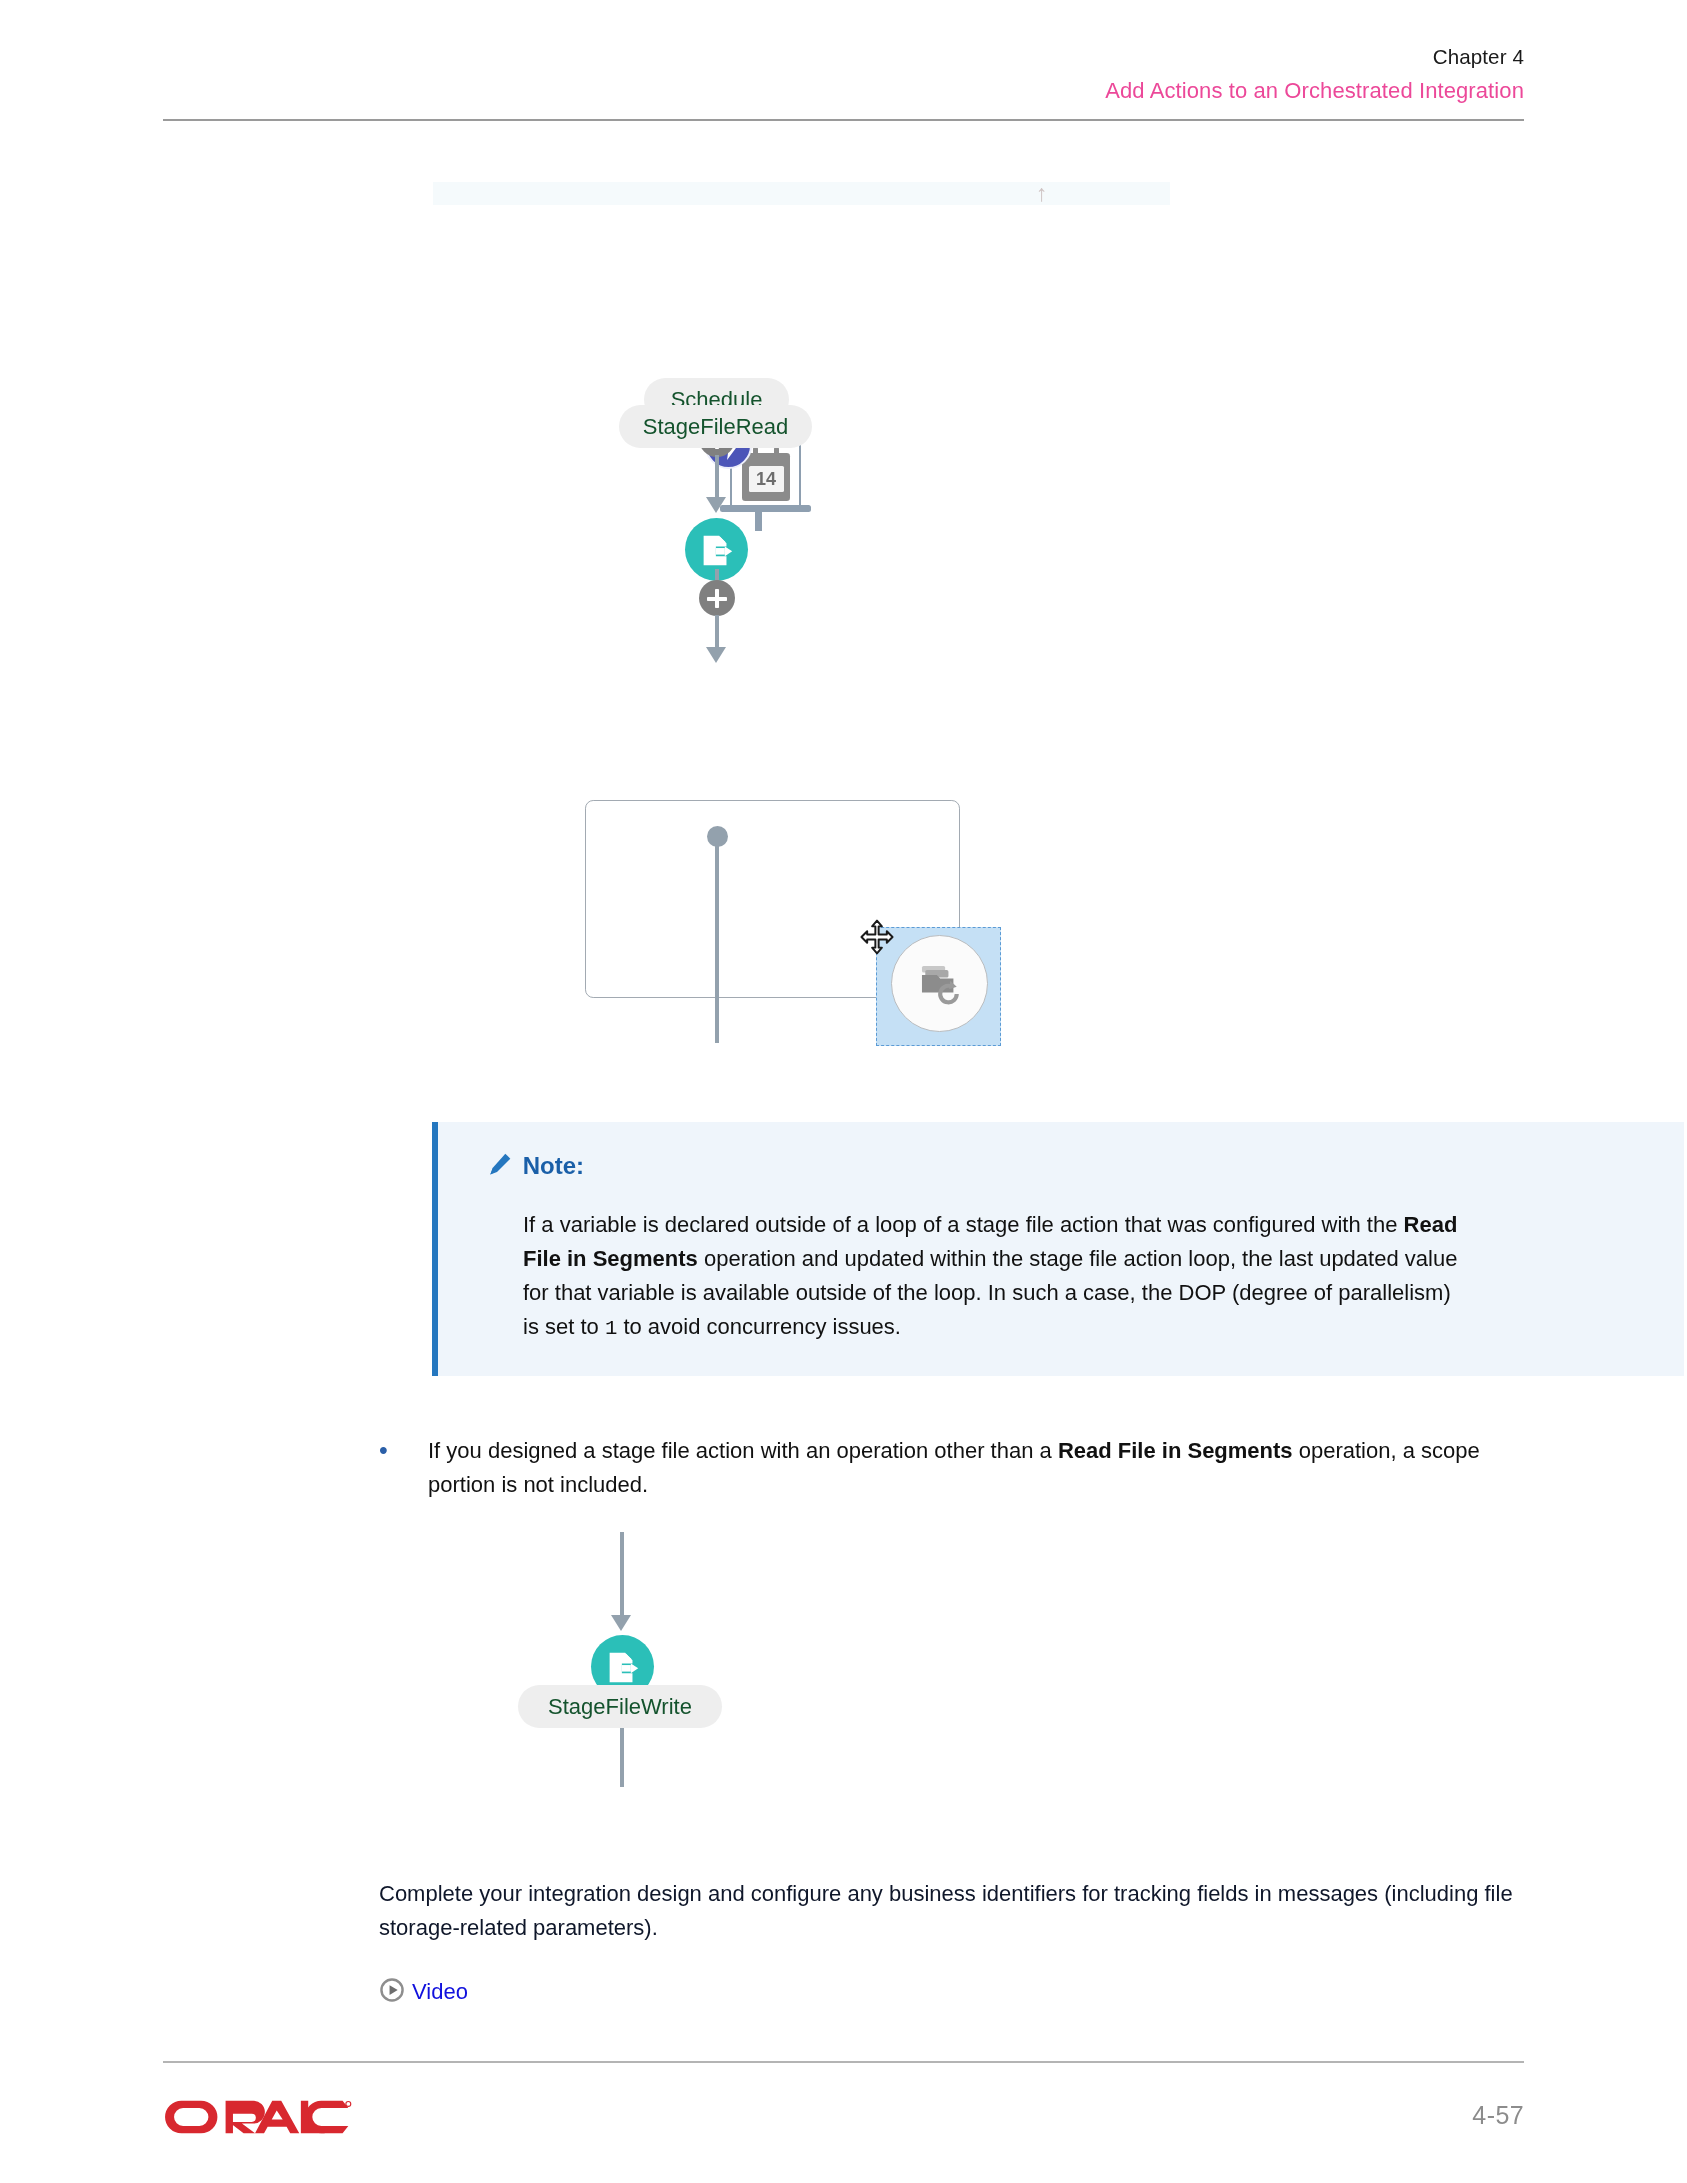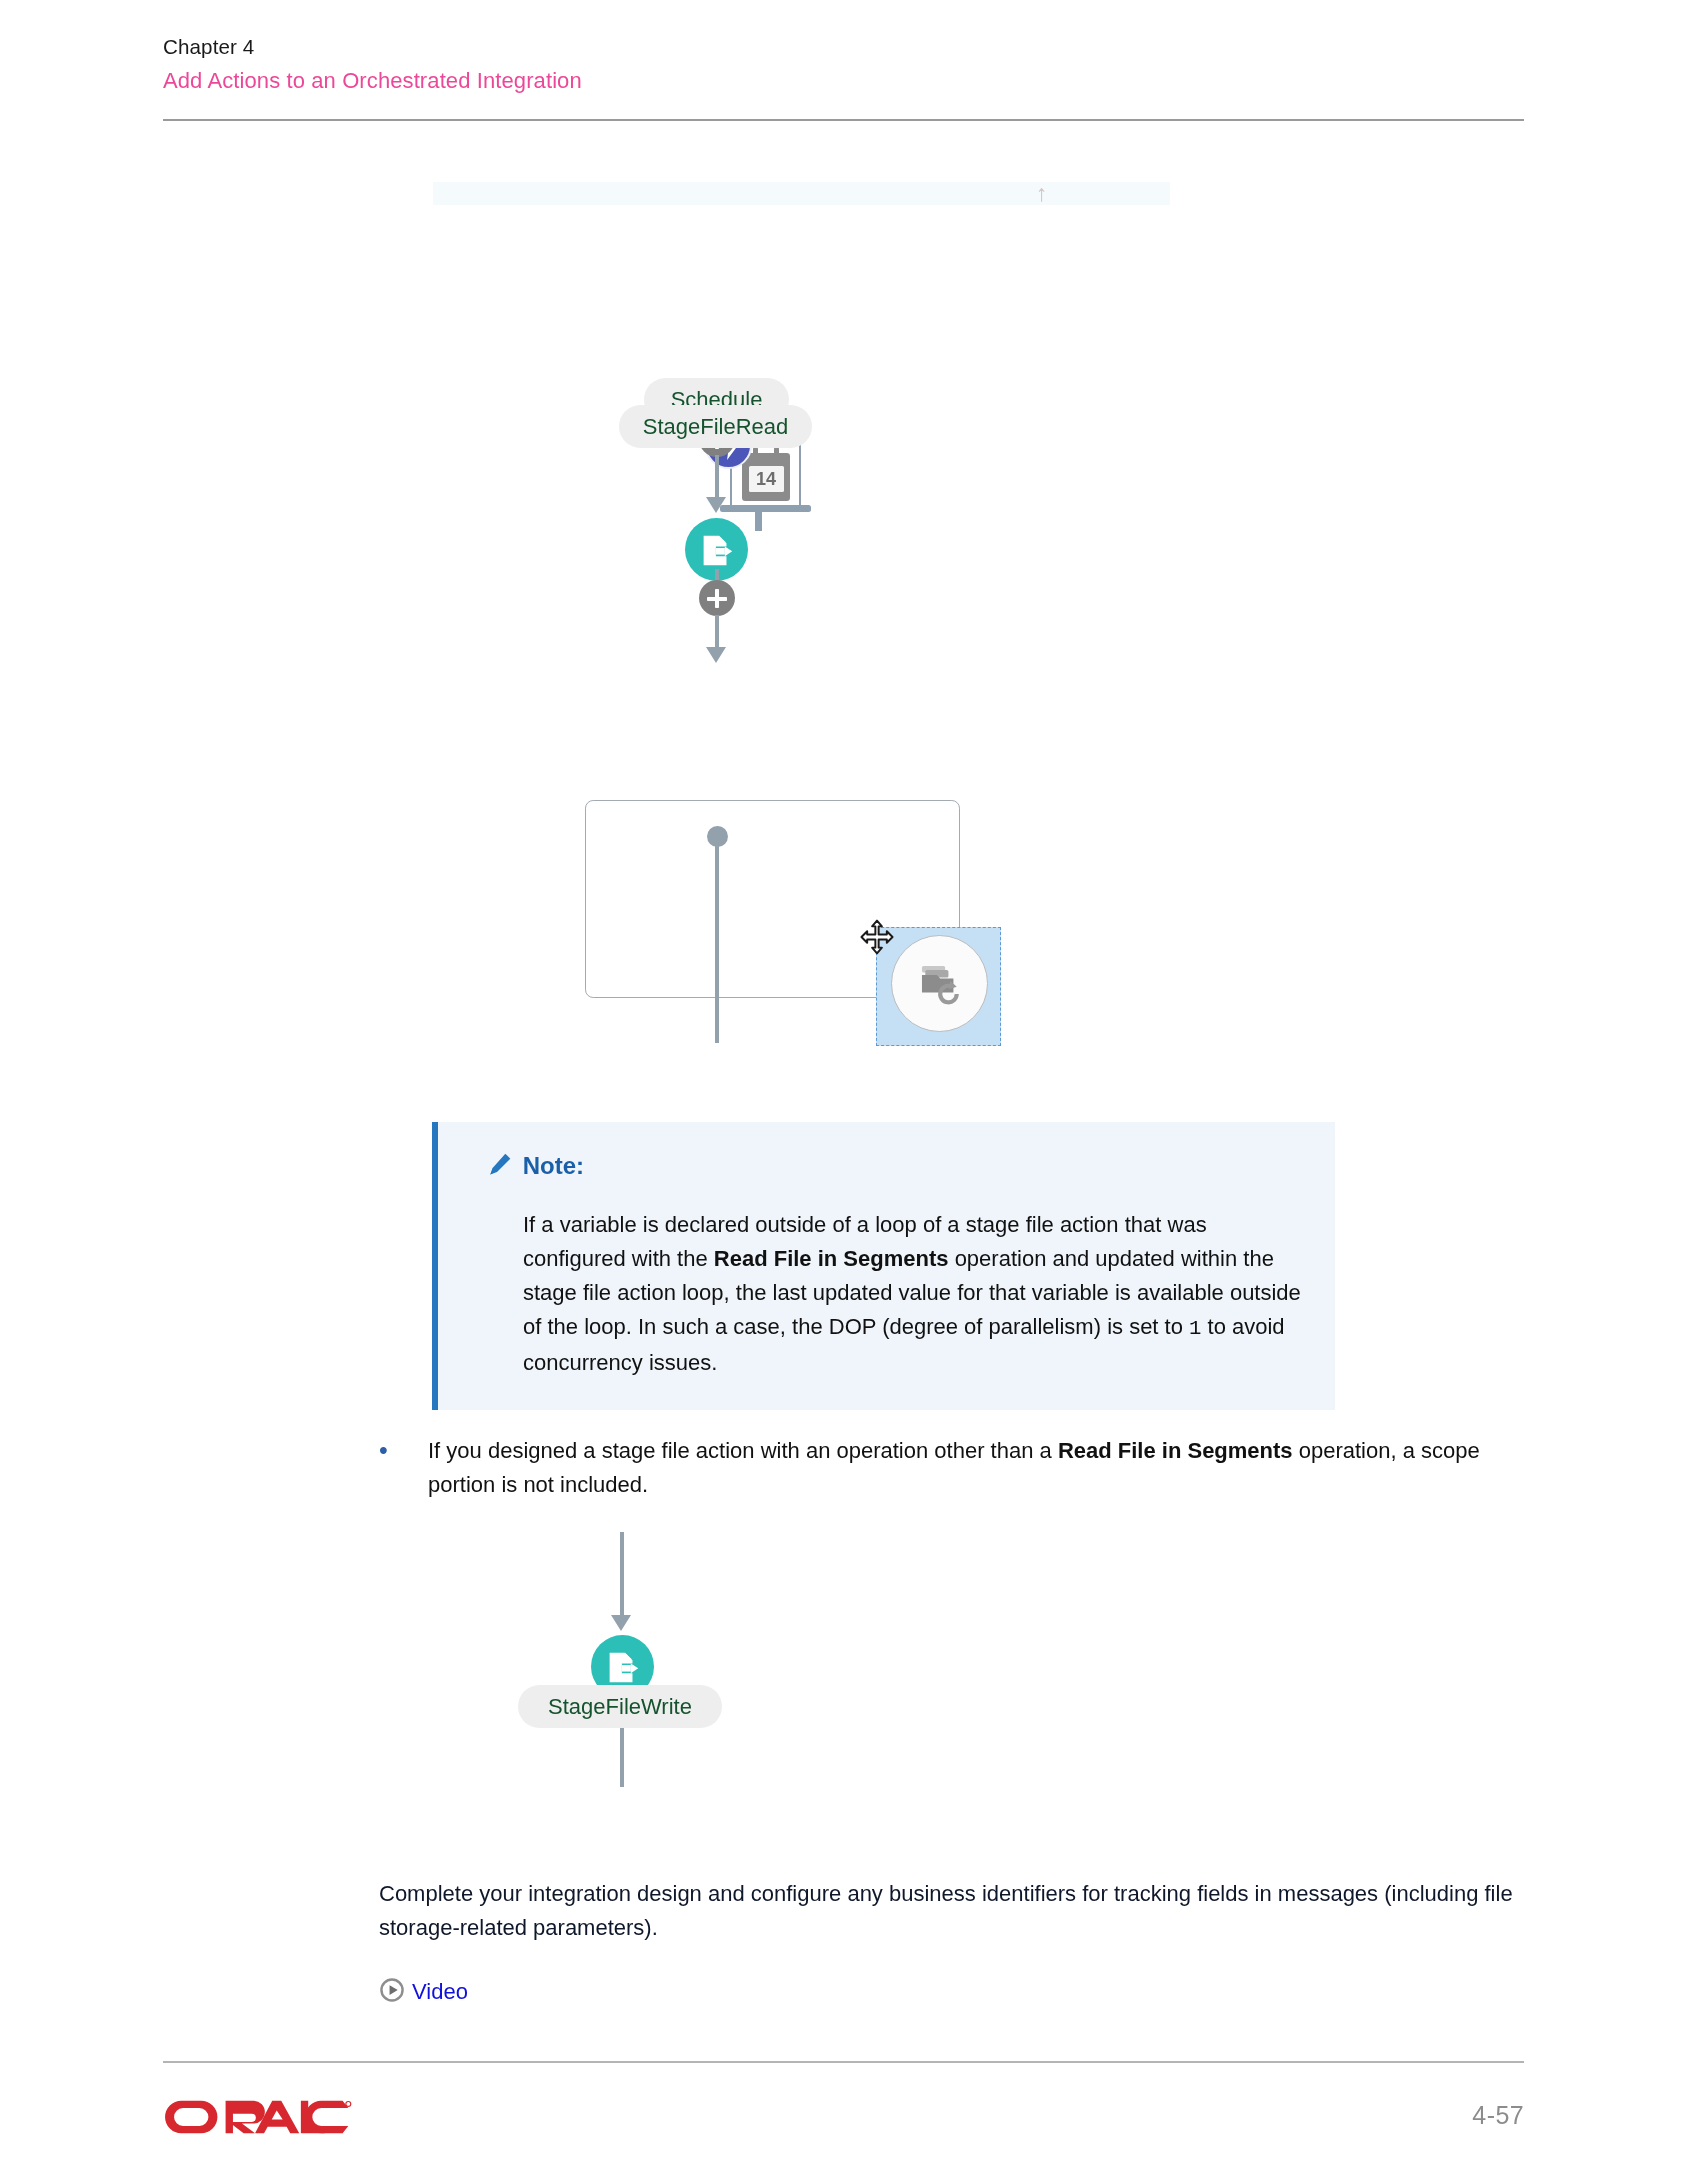--- a/index.html
+++ b/index.html
@@ -17,23 +17,23 @@
     width: 1687px;
     height: 2183px;
     background: #ffffff;
     overflow: hidden;
   }
 
   
   .page-header {
     position: absolute;
     left: 163px;
-    top: 33px;
+    top: 43px;
     width: 1361px;
-    text-align: left;
+    text-align: right;
   }
   .chapter-label {
     font-size: 20.6px;
     color: #1a1a1a;
     line-height: 1.35;
     letter-spacing: 0.1px;
   }
   .chapter-title {
     font-size: 22px;
     color: #ec4899;
@@ -259,21 +259,21 @@
     top: 758px;
     width: 36px;
     height: 36px;
   }
 
   
   .note-box {
     position: absolute;
     left: 432px;
     top: 1122px;
-    width: 903px;
+    width: 1252px;
     background: #eff5fb;
     border-left: 6.6px solid #2577bf;
     box-sizing: border-box;
     padding: 30px 33px 30px 49px;
   }
   .note-head {
     display: flex;
     align-items: center;
     gap: 10.7px;
     margin-bottom: 28px;

